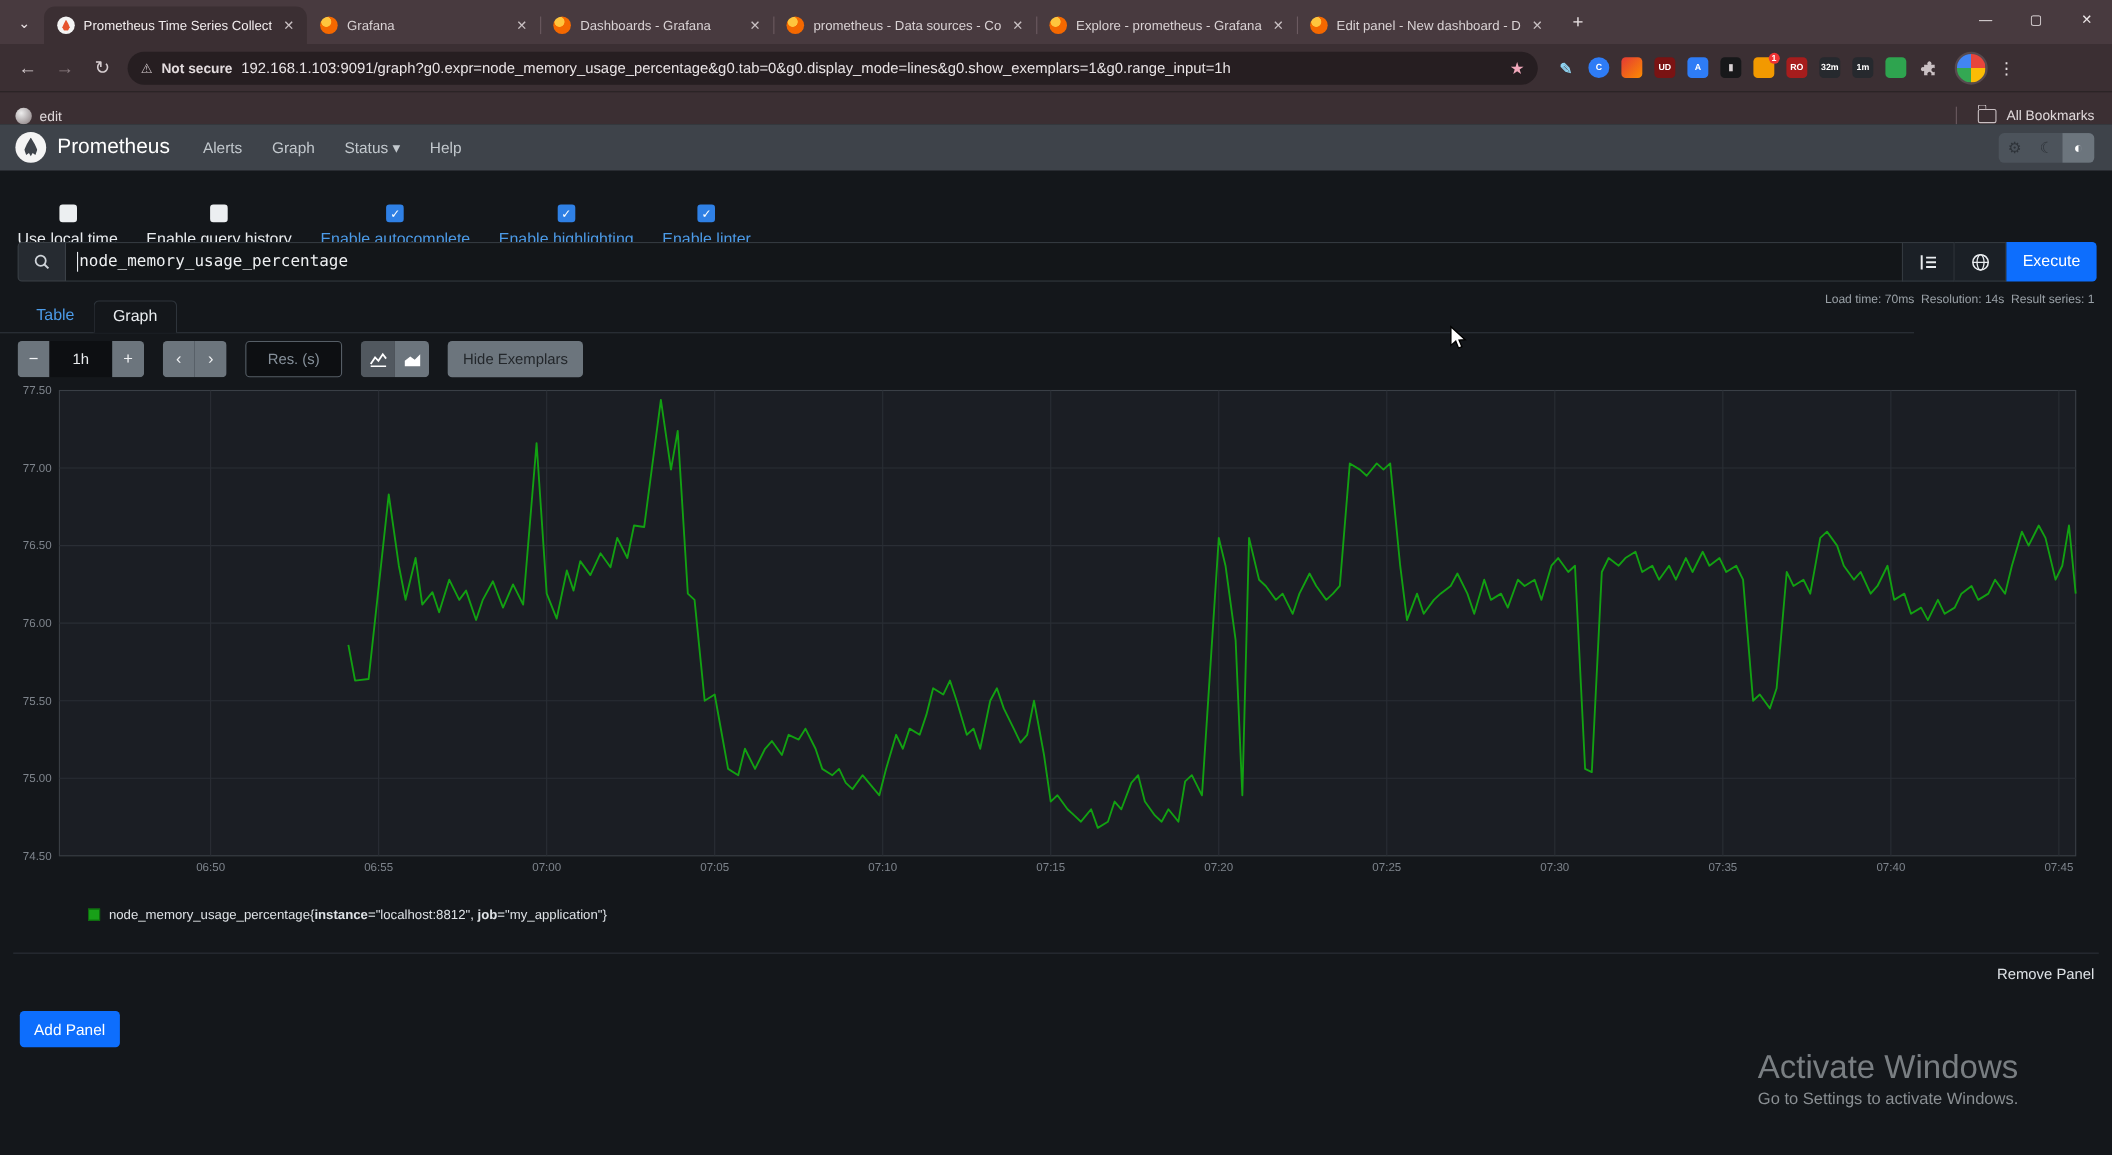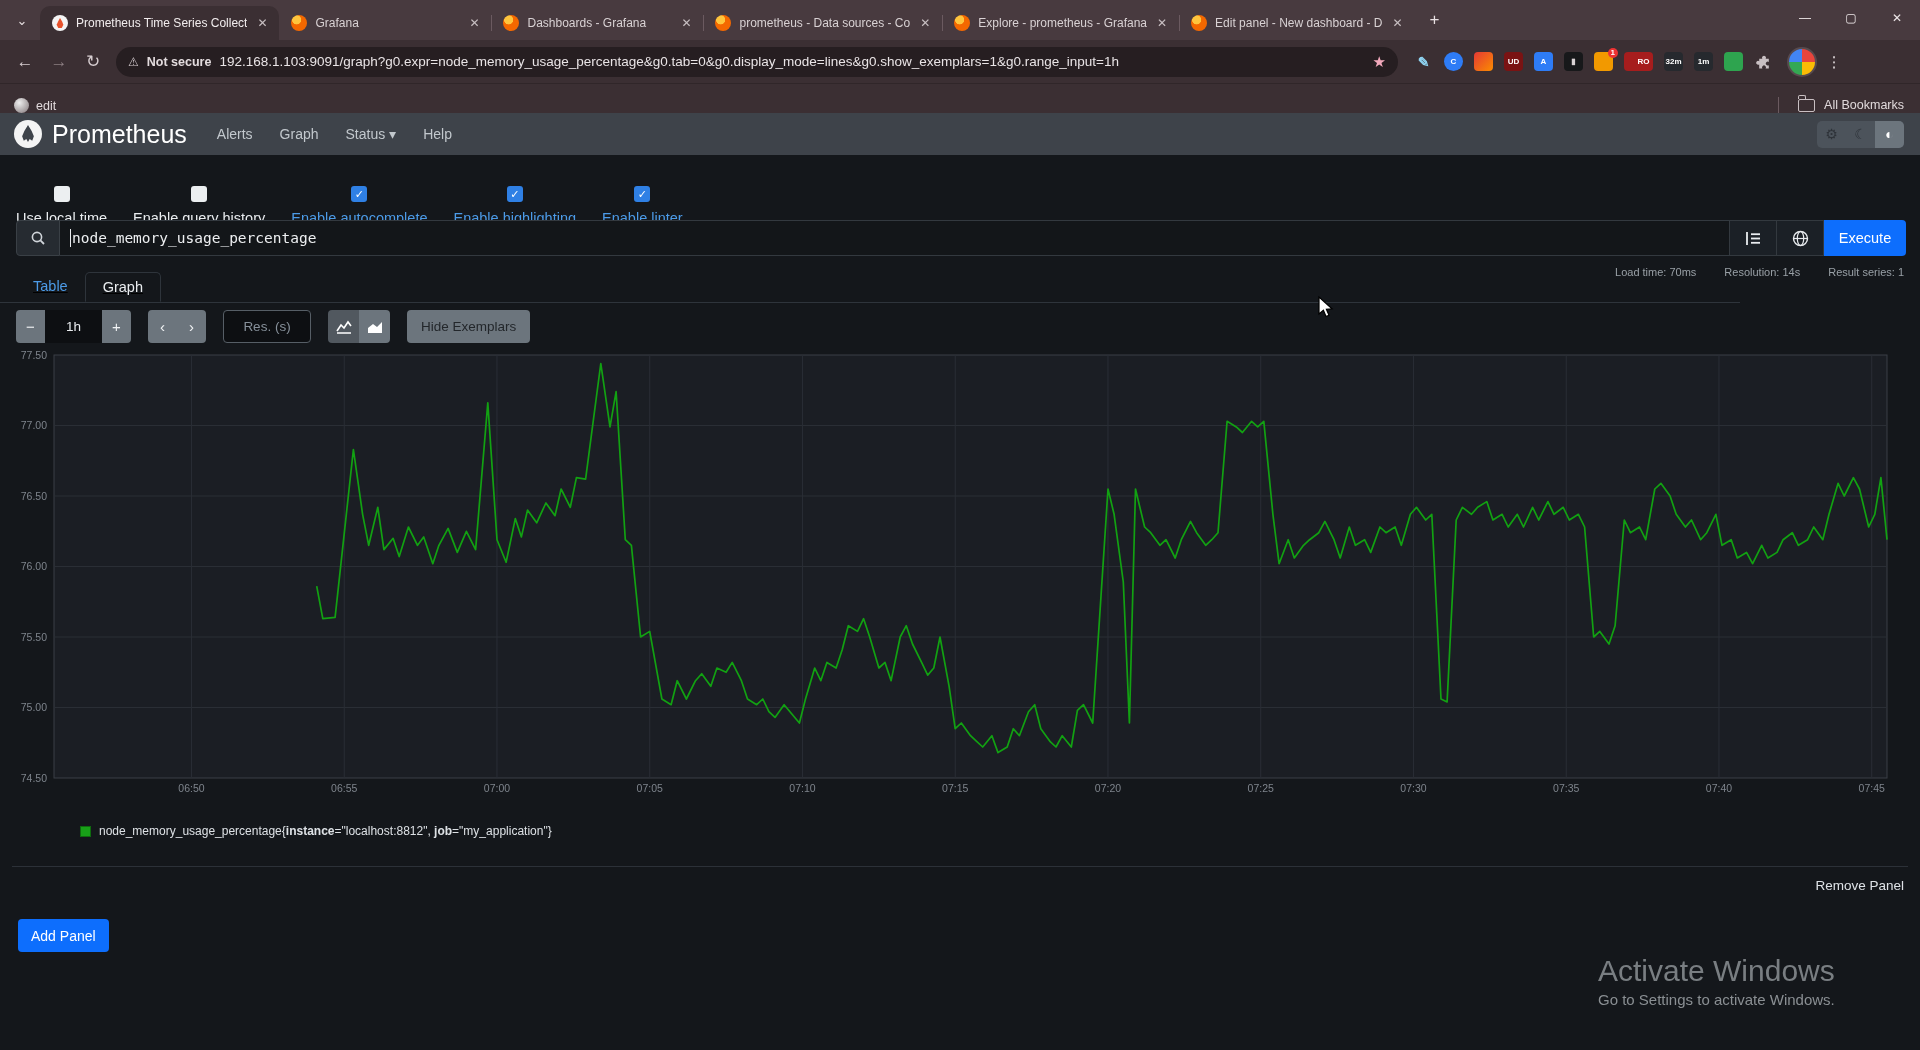--- a/index.html
+++ b/index.html
@@ -39,41 +39,41 @@
   .menu-dots{color:#E3DCDE;font-size:15px;width:30px;text-align:center;margin-left:2px;}
   .bookmarks{position:absolute;left:0;top:83px;width:1920px;height:30px;background:#3B2F33;display:flex;align-items:flex-end;box-shadow:inset 0 1px 0 rgba(0,0,0,.18);}
   .bm-item{display:flex;align-items:center;gap:7px;margin-left:14px;color:#E0D9DB;font-size:12.5px;}
   .globe-ico{width:15px;height:15px;border-radius:50%;background:radial-gradient(circle at 35% 32%,#EDEDED,#9C9496 75%);}
   .bm-right{margin-left:auto;display:flex;align-items:center;gap:9px;margin-right:16px;color:#E0D9DB;font-size:12.5px;}
   .bm-divider{width:1px;height:16px;background:#6B5A60;margin-right:10px;}
   .folder-ico{width:15px;height:11px;border:1.6px solid #C9C0C3;border-radius:2px;position:relative;}
   .folder-ico::before{content:"";position:absolute;left:-1px;top:-5px;width:6px;height:3px;border:1.6px solid #C9C0C3;border-bottom:none;border-radius:2px 2px 0 0;}
   
   .pnavbar{position:absolute;left:0;top:113px;width:1920px;height:42px;background:#3E434A;display:flex;align-items:center;}
-  .brand{display:flex;align-items:center;gap:10px;margin-left:14px;color:#FFF;font-size:25px;}
+  .brand{display:flex;align-items:center;gap:10px;margin-left:14px;color:#FFF;font-size:19px;}
   .brand-ico{width:28px;height:28px;border-radius:50%;background:#F4F4F4;position:relative;}
   .brand-ico::after{content:"";position:absolute;left:7px;top:5px;width:14px;height:18px;background:#3E434A;clip-path:polygon(50% 0,76% 34%,92% 62%,80% 88%,62% 78%,50% 95%,38% 78%,20% 88%,8% 62%,24% 34%);}
   .pnav-links{display:flex;gap:27px;margin-left:30px;}
   .pnav-link{color:#C2C8CD;font-size:14px;}
   .theme-toggle{margin-left:auto;margin-right:16px;display:flex;background:#4C535B;border-radius:5px;overflow:hidden;}
   .theme-seg{width:29px;height:27px;display:flex;align-items:center;justify-content:center;color:#2E3339;font-size:14px;}
   .theme-seg.active{background:#6C757D;color:#FFF;}
   .options-row{position:absolute;left:16px;top:186px;display:flex;gap:26px;align-items:center;}
   .opt{display:flex;align-items:center;gap:8px;font-size:14.5px;color:#E9ECEF;flex-direction:column;}
   .cbox{width:16px;height:16px;border-radius:3px;background:#ECEFF1;display:flex;align-items:center;justify-content:center;font-size:11px;color:#fff;}
   .opt.checked .cbox{background:#2F80E5;}
   .opt.checked .lbl{color:#4C9BE8;}
   .query-row{position:absolute;left:16px;top:220px;width:1890px;height:36px;display:flex;}
   .q-addon{width:42px;background:#262B31;border:1px solid #3A4046;border-radius:4px 0 0 4px;display:flex;align-items:center;justify-content:center;color:#CFD4D9;font-size:15px;}
   .q-input{flex:1;background:#131619;border:1px solid #33393F;border-left:none;display:flex;align-items:center;padding-left:10px;font-family:"DejaVu Sans Mono",monospace;font-size:14.5px;color:#EDEFF1;}
   .q-caret{width:1px;height:18px;background:#E9ECEF;margin-right:1px;}
   .q-btn{width:46px;background:#1B2026;border:1px solid #33393F;border-left:none;display:flex;align-items:center;justify-content:center;color:#E9ECEF;}
   .exec-btn{width:82px;background:#0D6EFD;border-radius:0 4px 4px 0;display:flex;align-items:center;justify-content:center;color:#FFF;font-size:14.5px;}
-  .stats-row{position:absolute;right:16px;top:266px;display:flex;gap:28px;font-size:11px;color:#99A0A6;}
-  .ptabs{position:absolute;left:0px;top:272px;width:1740px;height:31px;border-bottom:1px solid #2E343B;display:flex;align-items:flex-start;padding-left:16px;box-sizing:border-box;text-decoration:underline;}
+  .stats-row{position:absolute;right:16px;top:266px;display:flex;gap:6px;font-size:11px;color:#99A0A6;}
+  .ptabs{position:absolute;left:0px;top:272px;width:1740px;height:31px;border-bottom:1px solid #2E343B;display:flex;align-items:center;padding-left:16px;box-sizing:border-box;}
   .ptab{font-size:14.5px;padding:6px 17px;}
   .ptab.table{color:#4C9BE8;}
   .ptab.graph{color:#E9ECEF;background:#14171B;border:1px solid #2E343B;border-bottom:1px solid #14171B;border-radius:5px 5px 0 0;margin-bottom:-1px;}
   .gtoolbar{position:absolute;left:16px;top:310px;height:33px;display:flex;gap:17px;align-items:center;}
   .btn-gray{background:#6C757D;color:#F1F3F5;display:flex;align-items:center;justify-content:center;height:33px;box-sizing:border-box;}
   .grp{display:flex;height:33px;border-radius:4px;overflow:hidden;}
   .stepper-btn{width:29px;font-size:15px;}
   .blk-input{background:#0D0F12;color:#E9ECEF;display:flex;align-items:center;justify-content:center;font-size:13.5px;height:33px;box-sizing:border-box;}
   .placeholder{color:#86909A;}
   .res-input{width:88px;border:1px solid #565E66;border-radius:4px;}
@@ -151,21 +151,21 @@
   <div class="ext-row" id="ext-row">
       <div class="ext" style="background: transparent; color: rgb(143, 212, 242); font-size: 14px;">✎</div>
       <div class="ext" style="background: rgb(46, 124, 246); color: rgb(255, 255, 255); border-radius: 50%;">C</div>
       <div class="ext" style="background: linear-gradient(135deg, rgb(229, 57, 53), rgb(251, 140, 0)); color: rgb(255, 255, 255);"></div>
       <div class="ext" style="background: rgb(122, 19, 19); color: rgb(255, 255, 255);">UD</div>
       <div class="ext" style="background: rgb(46, 124, 246); color: rgb(255, 255, 255);">A</div>
       <div class="ext" style="background: rgb(23, 24, 26); color: rgb(217, 210, 212);">▮</div>
       <div class="ext" style="background: rgb(242, 153, 0); color: rgb(255, 255, 255);">
         <span class="badge">1</span>
       </div>
-      <div class="ext" style="background: rgb(166, 29, 29); color: rgb(255, 255, 255); padding-left: 10px;">RO</div>
+      <div class="ext" style="background: rgb(166, 29, 29); color: rgb(255, 255, 255);">RO</div>
       <div class="ext" style="background: rgb(38, 41, 46); color: rgb(255, 255, 255);">32m</div>
       <div class="ext" style="background: rgb(38, 41, 46); color: rgb(255, 255, 255);">1m</div>
       <div class="ext" style="background: rgb(46, 164, 79); color: rgb(255, 255, 255);"></div>
       <div class="ext" style="background: transparent; color: rgb(201, 192, 195);">
         <svg width="16" height="16" viewBox="0 0 20 20">
           <path d="M4 6 h4 a2.4 2.4 0 1 1 4 0 h4 v4 a2.4 2.4 0 1 0 0 4 v4 h-4 a2.4 2.4 0 1 0 -4 0 h-4 v-5 a2.4 2.4 0 1 1 0 -4 z" fill="#C9C0C3"></path>
         </svg>
       </div>
     </div>
   <div class="avatar"></div>

